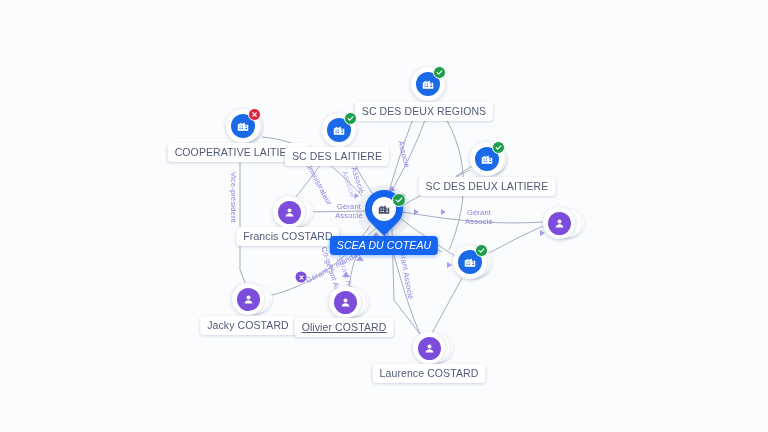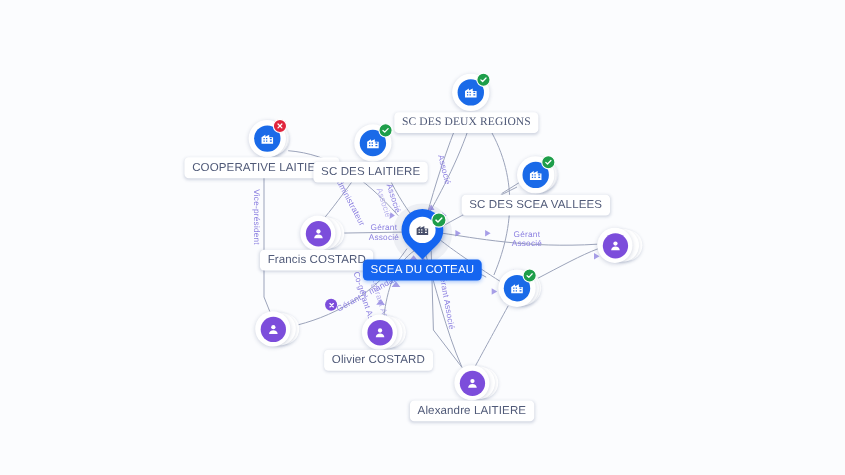--- a/index.html
+++ b/index.html
@@ -247,21 +247,21 @@
           <path fill="#ffffff" d="M3 20V10l6-4v3l6-3v4h6v10H3zm3-3h2v-2H6v2zm0-4h2v-2H6v2zm4 4h2v-2h-2v2zm0-4h2v-2h-2v2zm6 4h3v-2h-3v2zm0-4h3v-2h-3v2z"></path>
         </svg>
       </div>
     </div>
     <div class="badge badge-ok" style="left:5px; top:-18px; width:13px; height:13px;">
       <svg width="7" height="7" viewBox="0 0 12 12">
         <path d="M2 6.2 L4.7 8.8 L10 3.3" fill="none" stroke="#ffffff" stroke-width="2" stroke-linecap="round" stroke-linejoin="round"></path>
       </svg>
     </div>
   </div>
-  <div class="node-label" style="left:424px; top:102px;font-family:Liberation Serif, serif;">SC DES DEUX REGIONS</div>
+  <div class="node-label" style="left:424px; top:102px;">SC DES DEUX REGIONS</div>
 
   <div class="node" style="left:243px; top:126px;">
     <div class="node-stack" style="left:-10px; top:-15px; width:30px; height:30px;"></div>
     <div class="node-stack" style="left:-13px; top:-16px; width:32px; height:32px;"></div>
     <div class="node-disc" style="left:-17px; top:-17px; width:34px; height:34px;">
       <div class="glyph-circle glyph-company" style="width:24px; height:24px;">
         <svg width="14" height="14" viewBox="0 0 24 24">
           <path fill="#ffffff" d="M3 20V10l6-4v3l6-3v4h6v10H3zm3-3h2v-2H6v2zm0-4h2v-2H6v2zm4 4h2v-2h-2v2zm0-4h2v-2h-2v2zm6 4h3v-2h-3v2zm0-4h3v-2h-3v2z"></path>
         </svg>
       </div>
@@ -299,21 +299,21 @@
           <path fill="#ffffff" d="M3 20V10l6-4v3l6-3v4h6v10H3zm3-3h2v-2H6v2zm0-4h2v-2H6v2zm4 4h2v-2h-2v2zm0-4h2v-2h-2v2zm6 4h3v-2h-3v2zm0-4h3v-2h-3v2z"></path>
         </svg>
       </div>
     </div>
     <div class="badge badge-ok" style="left:5px; top:-18px; width:13px; height:13px;">
       <svg width="7" height="7" viewBox="0 0 12 12">
         <path d="M2 6.2 L4.7 8.8 L10 3.3" fill="none" stroke="#ffffff" stroke-width="2" stroke-linecap="round" stroke-linejoin="round"></path>
       </svg>
     </div>
   </div>
-  <div class="node-label" style="left:487px; top:177px;">SC DES SCEA VALLEES</div>
+  <div class="node-label" style="left:487px; top:177px;">SC DES DEUX LAITIERE</div>
 
   <div class="node" style="left:289px; top:212px;">
     <div class="node-stack" style="left:-4px; top:-14px; width:28px; height:28px;"></div>
     <div class="node-stack" style="left:-9px; top:-15px; width:30px; height:30px;"></div>
     <div class="node-disc" style="left:-16px; top:-16px; width:32px; height:32px;">
       <div class="glyph-circle glyph-person" style="width:23px; height:23px;">
         <svg width="13" height="13" viewBox="0 0 24 24">
           <circle cx="12" cy="8.2" r="3.6" fill="#ffffff"></circle>
           <path fill="#ffffff" d="M4.8 19.5c0-3.8 3.2-6.2 7.2-6.2s7.2 2.4 7.2 6.2z"></path>
         </svg>
@@ -357,58 +357,59 @@
     <div class="node-stack" style="left:-9px; top:-15px; width:30px; height:30px;"></div>
     <div class="node-disc" style="left:-16px; top:-16px; width:32px; height:32px;">
       <div class="glyph-circle glyph-person" style="width:23px; height:23px;">
         <svg width="13" height="13" viewBox="0 0 24 24">
           <circle cx="12" cy="8.2" r="3.6" fill="#ffffff"></circle>
           <path fill="#ffffff" d="M4.8 19.5c0-3.8 3.2-6.2 7.2-6.2s7.2 2.4 7.2 6.2z"></path>
         </svg>
       </div>
     </div>
   </div>
+  <div class="node-label" style="left:248px; top:316px;">Jacky COSTARD</div>
 
   <div class="node" style="left:345px; top:302px;">
     <div class="node-stack" style="left:-4px; top:-14px; width:28px; height:28px;"></div>
     <div class="node-stack" style="left:-9px; top:-15px; width:30px; height:30px;"></div>
     <div class="node-disc" style="left:-16px; top:-16px; width:32px; height:32px;">
       <div class="glyph-circle glyph-person" style="width:23px; height:23px;">
         <svg width="13" height="13" viewBox="0 0 24 24">
           <circle cx="12" cy="8.2" r="3.6" fill="#ffffff"></circle>
           <path fill="#ffffff" d="M4.8 19.5c0-3.8 3.2-6.2 7.2-6.2s7.2 2.4 7.2 6.2z"></path>
         </svg>
       </div>
     </div>
   </div>
-  <div class="node-label" style="left:344px; top:318px;">Olivier COSTARD</div>
+  <div class="node-label" style="left:344px; top:318px;text-decoration:underline;">Olivier COSTARD</div>
 
   <div class="node" style="left:429px; top:348px;">
     <div class="node-stack" style="left:-4px; top:-14px; width:28px; height:28px;"></div>
     <div class="node-stack" style="left:-9px; top:-15px; width:30px; height:30px;"></div>
     <div class="node-disc" style="left:-16px; top:-16px; width:32px; height:32px;">
       <div class="glyph-circle glyph-person" style="width:23px; height:23px;">
         <svg width="13" height="13" viewBox="0 0 24 24">
           <circle cx="12" cy="8.2" r="3.6" fill="#ffffff"></circle>
           <path fill="#ffffff" d="M4.8 19.5c0-3.8 3.2-6.2 7.2-6.2s7.2 2.4 7.2 6.2z"></path>
         </svg>
       </div>
     </div>
   </div>
-  <div class="node-label" style="left:429px; top:364px;">Alexandre LAITIERE</div>
+  <div class="node-label" style="left:429px; top:364px;">Laurence COSTARD</div>
 
   <div class="pin-wrap" style="left:384px; top:212px;">
     <div class="pin-halo"></div>
     <div class="pin-shape"></div>
     <div class="pin-inner">
       <svg width="14" height="14" viewBox="0 0 24 24">
         <path fill="#49506b" d="M3 20V10l6-4v3l6-3v4h6v10H3zm3-3h2v-2H6v2zm0-4h2v-2H6v2zm4 4h2v-2h-2v2zm0-4h2v-2h-2v2zm6 4h3v-2h-3v2zm0-4h3v-2h-3v2z"></path>
       </svg>
     </div>
     <div class="badge badge-ok" style="left:8px; top:-19px; width:14px; height:14px;">
       <svg width="8" height="8" viewBox="0 0 12 12">
         <path d="M2 6.2 L4.7 8.8 L10 3.3" fill="none" stroke="#ffffff" stroke-width="2" stroke-linecap="round" stroke-linejoin="round"></path>
       </svg>
     </div>
   </div>
-  <div class="node-label selected" style="left:384px; top:236px;">SCEA DU COTEAU</div>
+  <div class="node-label selected" style="left:384px; top:236px;font-style:italic;">SCEA DU COTEAU</div>
 
 </div>
 
 </body></html>

